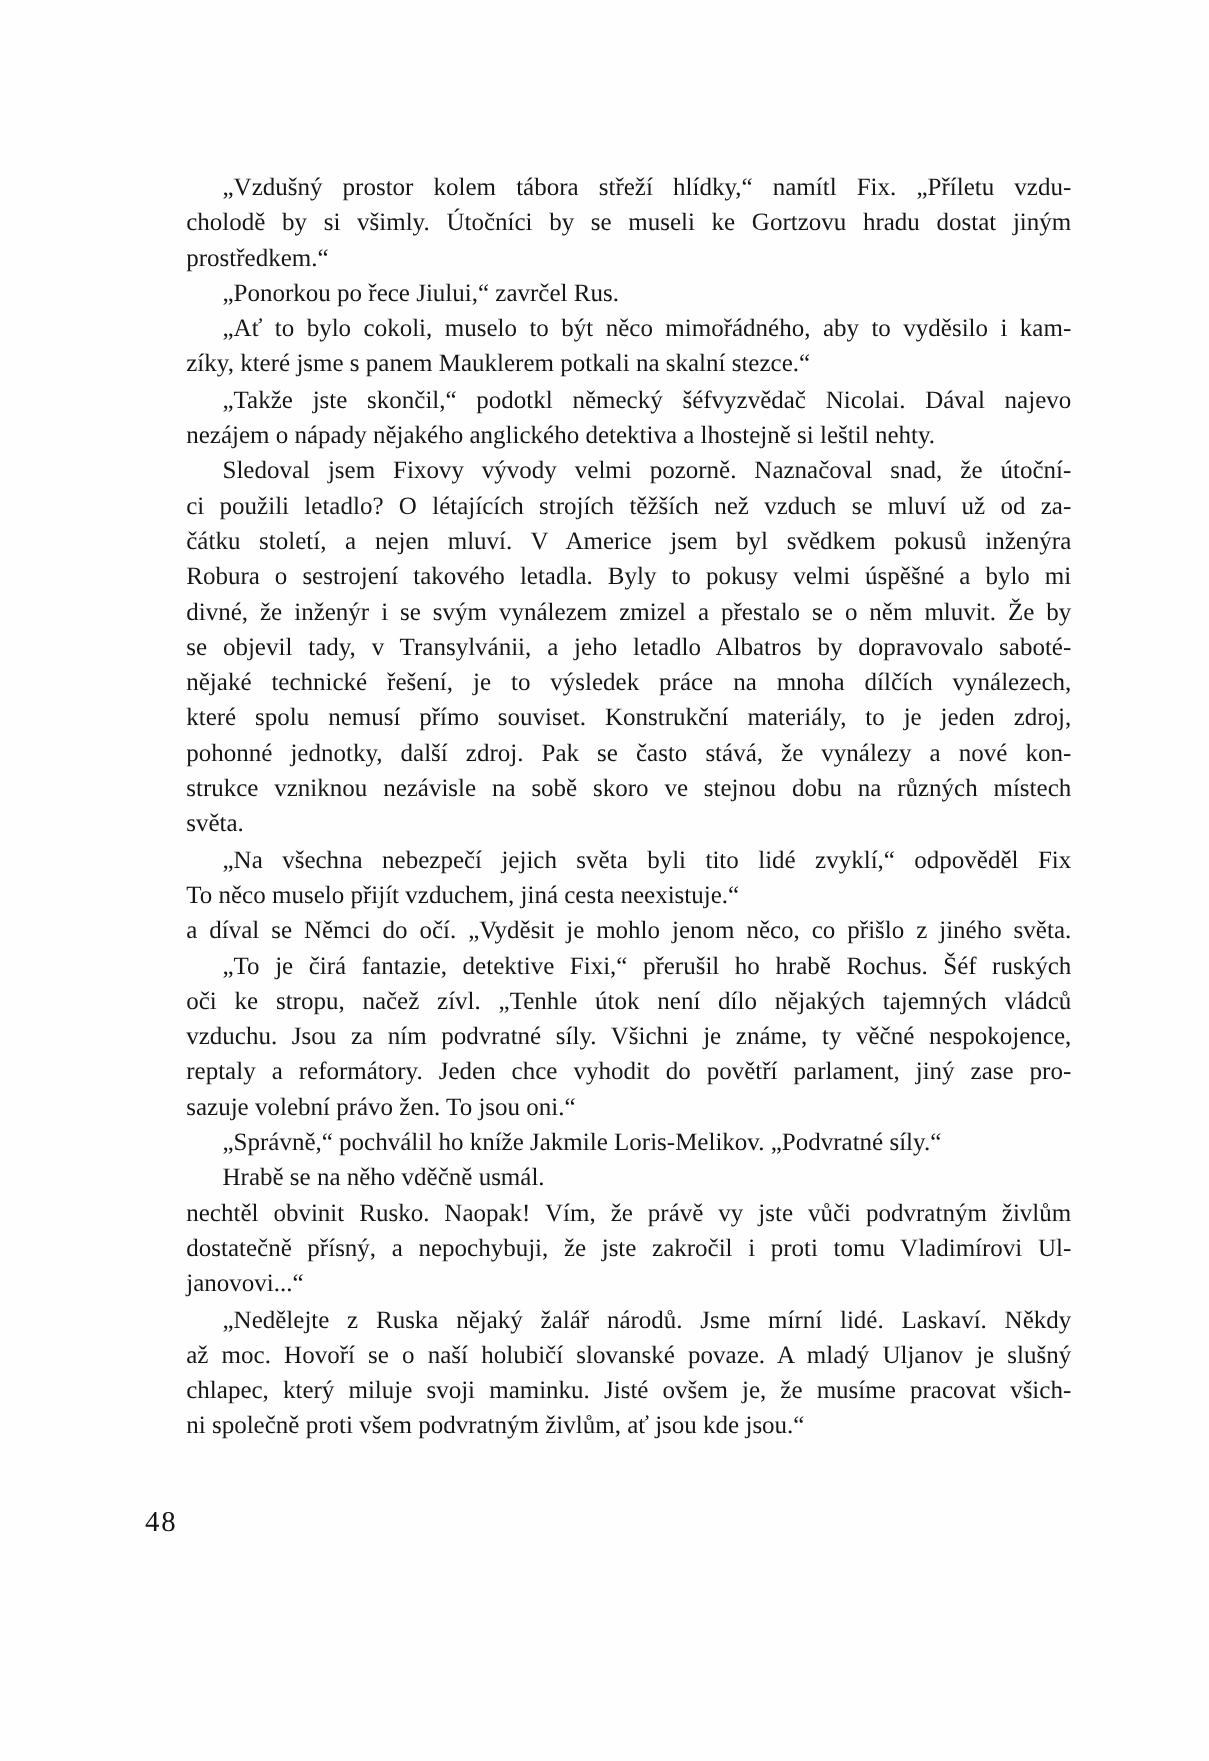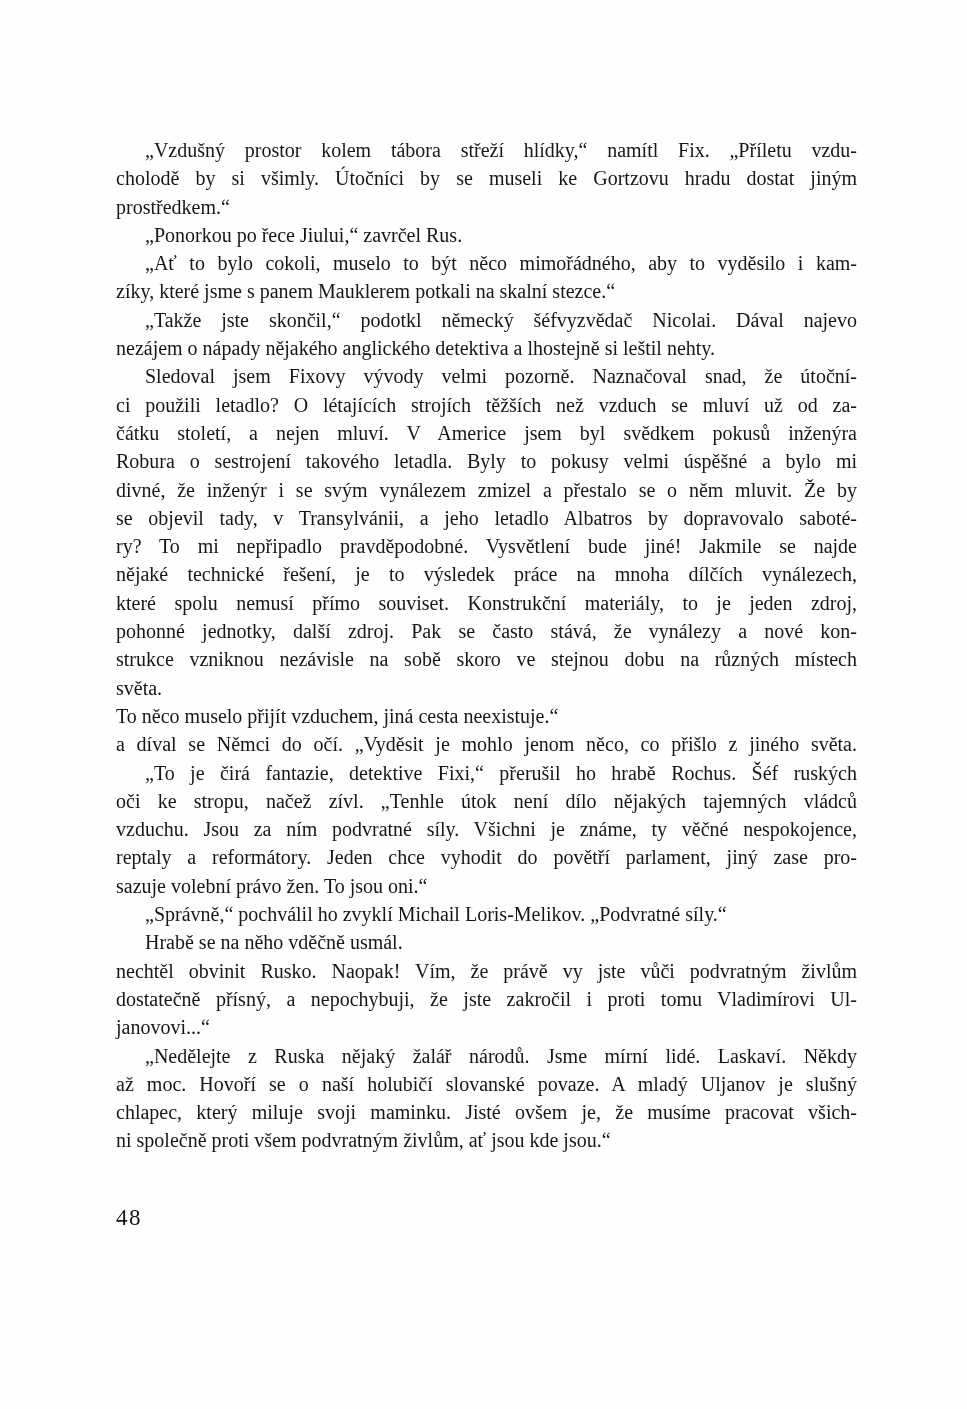--- a/index.html
+++ b/index.html
@@ -20,20 +20,21 @@
   }
   .text-block {
     width: 741px;
     font-size: 20px;
     line-height: 28.3px;
   }
   .para { margin: 0; padding: 0; }
   .line {
     text-align: justify;
     text-align-last: justify;
+    margin-left: 33px;
   }
   .line.first { text-indent: 29px; }
   .line.last  { text-align: left; text-align-last: left; }
   .page-number {
     margin-top: 50px;
     width: 741px;
     font-size: 23px;
     letter-spacing: 1.5px;
     color: #141414;
   }
@@ -60,40 +61,40 @@
         <div class="line first">„Takže jste skončil,“ podotkl německý šéfvyzvědač Nicolai. Dával najevo</div>
         <div class="line last">nezájem o nápady nějakého anglického detektiva a lhostejně si leštil nehty.</div>
       </div>
       <div class="para">
         <div class="line first">Sledoval jsem Fixovy vývody velmi pozorně. Naznačoval snad, že útoční-</div>
         <div class="line">ci použili letadlo? O létajících strojích těžších než vzduch se mluví už od za-</div>
         <div class="line">čátku století, a nejen mluví. V Americe jsem byl svědkem pokusů inženýra</div>
         <div class="line">Robura o sestrojení takového letadla. Byly to pokusy velmi úspěšné a bylo mi</div>
         <div class="line">divné, že inženýr i se svým vynálezem zmizel a přestalo se o něm mluvit. Že by</div>
         <div class="line">se objevil tady, v Transylvánii, a jeho letadlo Albatros by dopravovalo saboté-</div>
-        <div class="line">ry? To mi nepřipadlo pravděpodobné. Vysvětlení bude jiné! Jakmile se najde</div>
         <div class="line">nějaké technické řešení, je to výsledek práce na mnoha dílčích vynálezech,</div>
         <div class="line">které spolu nemusí přímo souviset. Konstrukční materiály, to je jeden zdroj,</div>
         <div class="line">pohonné jednotky, další zdroj. Pak se často stává, že vynálezy a nové kon-</div>
         <div class="line">strukce vzniknou nezávisle na sobě skoro ve stejnou dobu na různých místech</div>
         <div class="line last">světa.</div>
       </div>
       <div class="para">
+        <div class="line first">„Na všechna nebezpečí jejich světa byli tito lidé zvyklí,“ odpověděl Fix</div>
         <div class="line last">To něco muselo přijít vzduchem, jiná cesta neexistuje.“</div>
         <div class="line">a díval se Němci do očí. „Vyděsit je mohlo jenom něco, co přišlo z jiného světa.</div>
       </div>
       <div class="para">
         <div class="line first">„To je čirá fantazie, detektive Fixi,“ přerušil ho hrabě Rochus. Šéf ruských</div>
         <div class="line">oči ke stropu, načež zívl. „Tenhle útok není dílo nějakých tajemných vládců</div>
         <div class="line">vzduchu. Jsou za ním podvratné síly. Všichni je známe, ty věčné nespokojence,</div>
         <div class="line">reptaly a reformátory. Jeden chce vyhodit do povětří parlament, jiný zase pro-</div>
         <div class="line last">sazuje volební právo žen. To jsou oni.“</div>
       </div>
       <div class="para">
-        <div class="line first last">„Správně,“ pochválil ho zvyklí Michail Loris-Melikov. „Podvratné síly.“</div>
+        <div class="line first last">„Správně,“ pochválil ho kníže Jakmile Loris-Melikov. „Podvratné síly.“</div>
       </div>
       <div class="para">
         <div class="line first last">Hrabě se na něho vděčně usmál.</div>
       </div>
       <div class="para">
         <div class="line">nechtěl obvinit Rusko. Naopak! Vím, že právě vy jste vůči podvratným živlům</div>
         <div class="line">dostatečně přísný, a nepochybuji, že jste zakročil i proti tomu Vladimírovi Ul-</div>
         <div class="line last">janovovi...“</div>
       </div>
       <div class="para">

